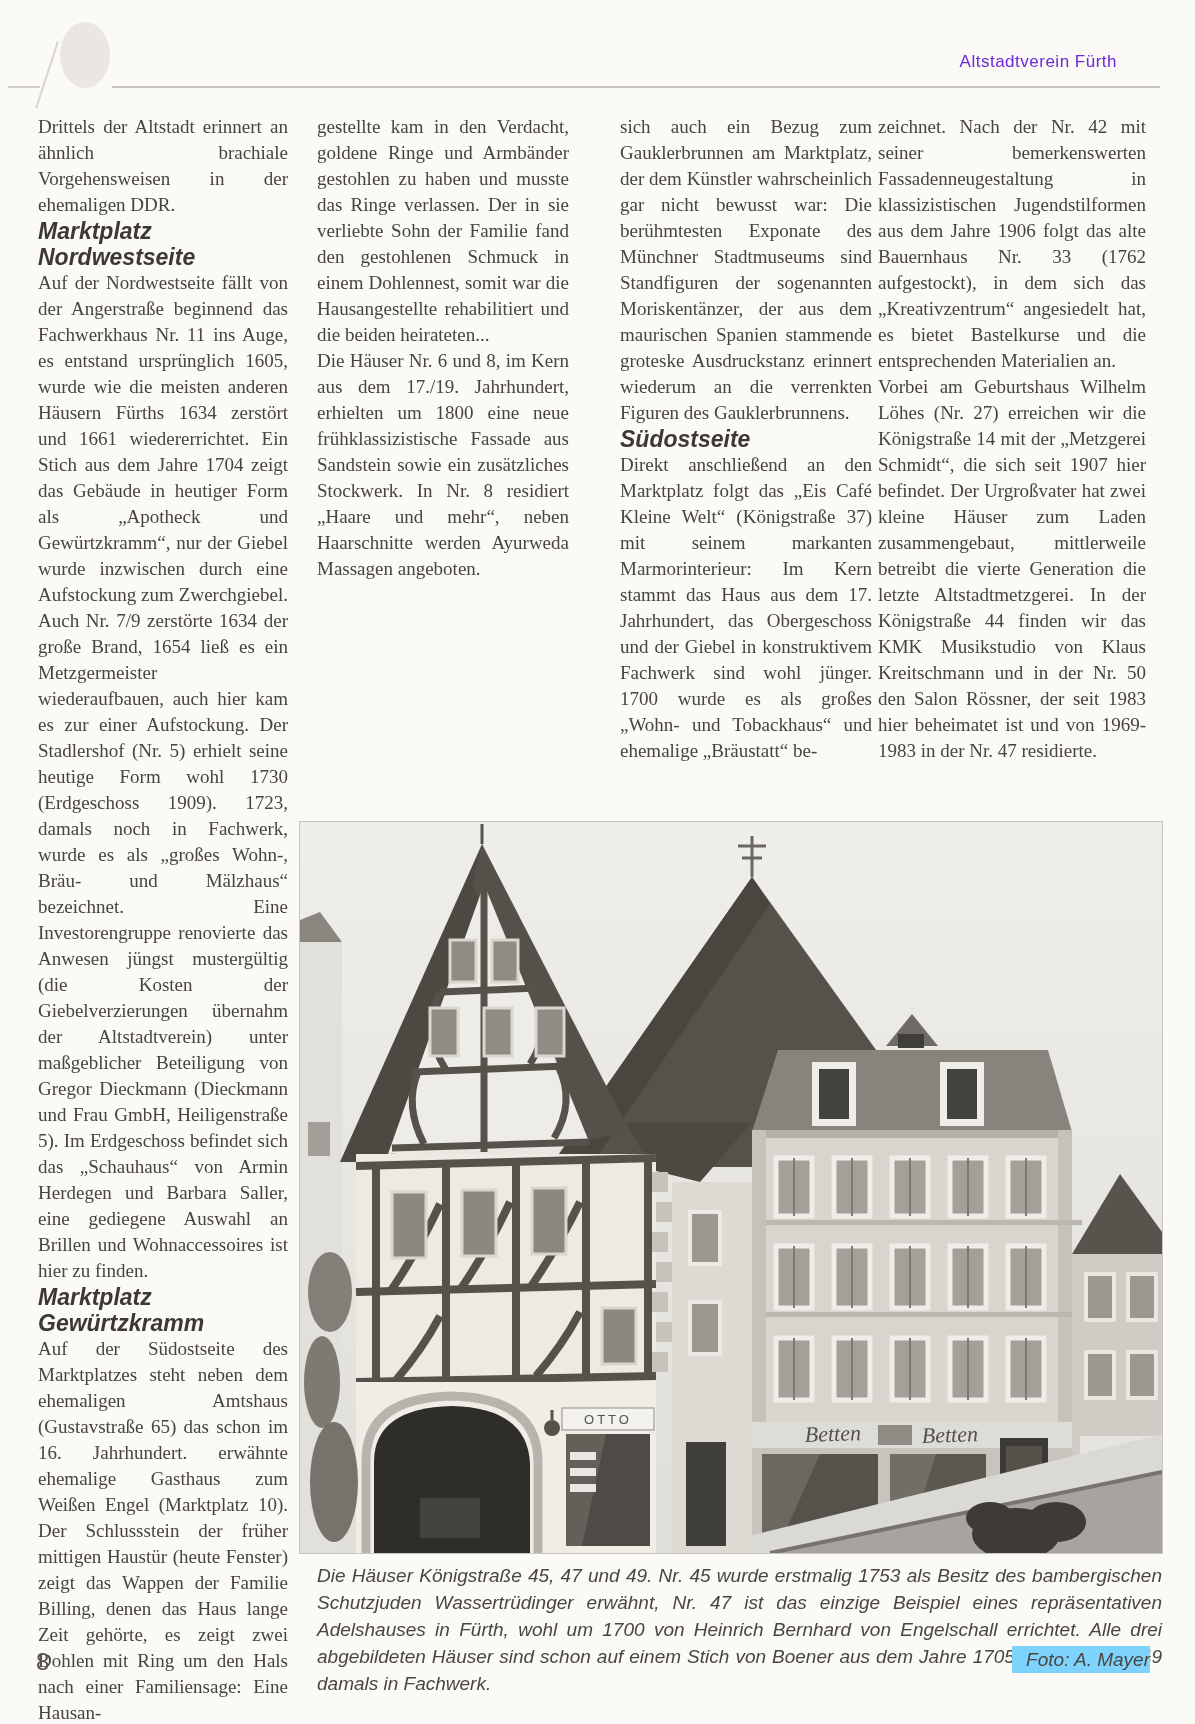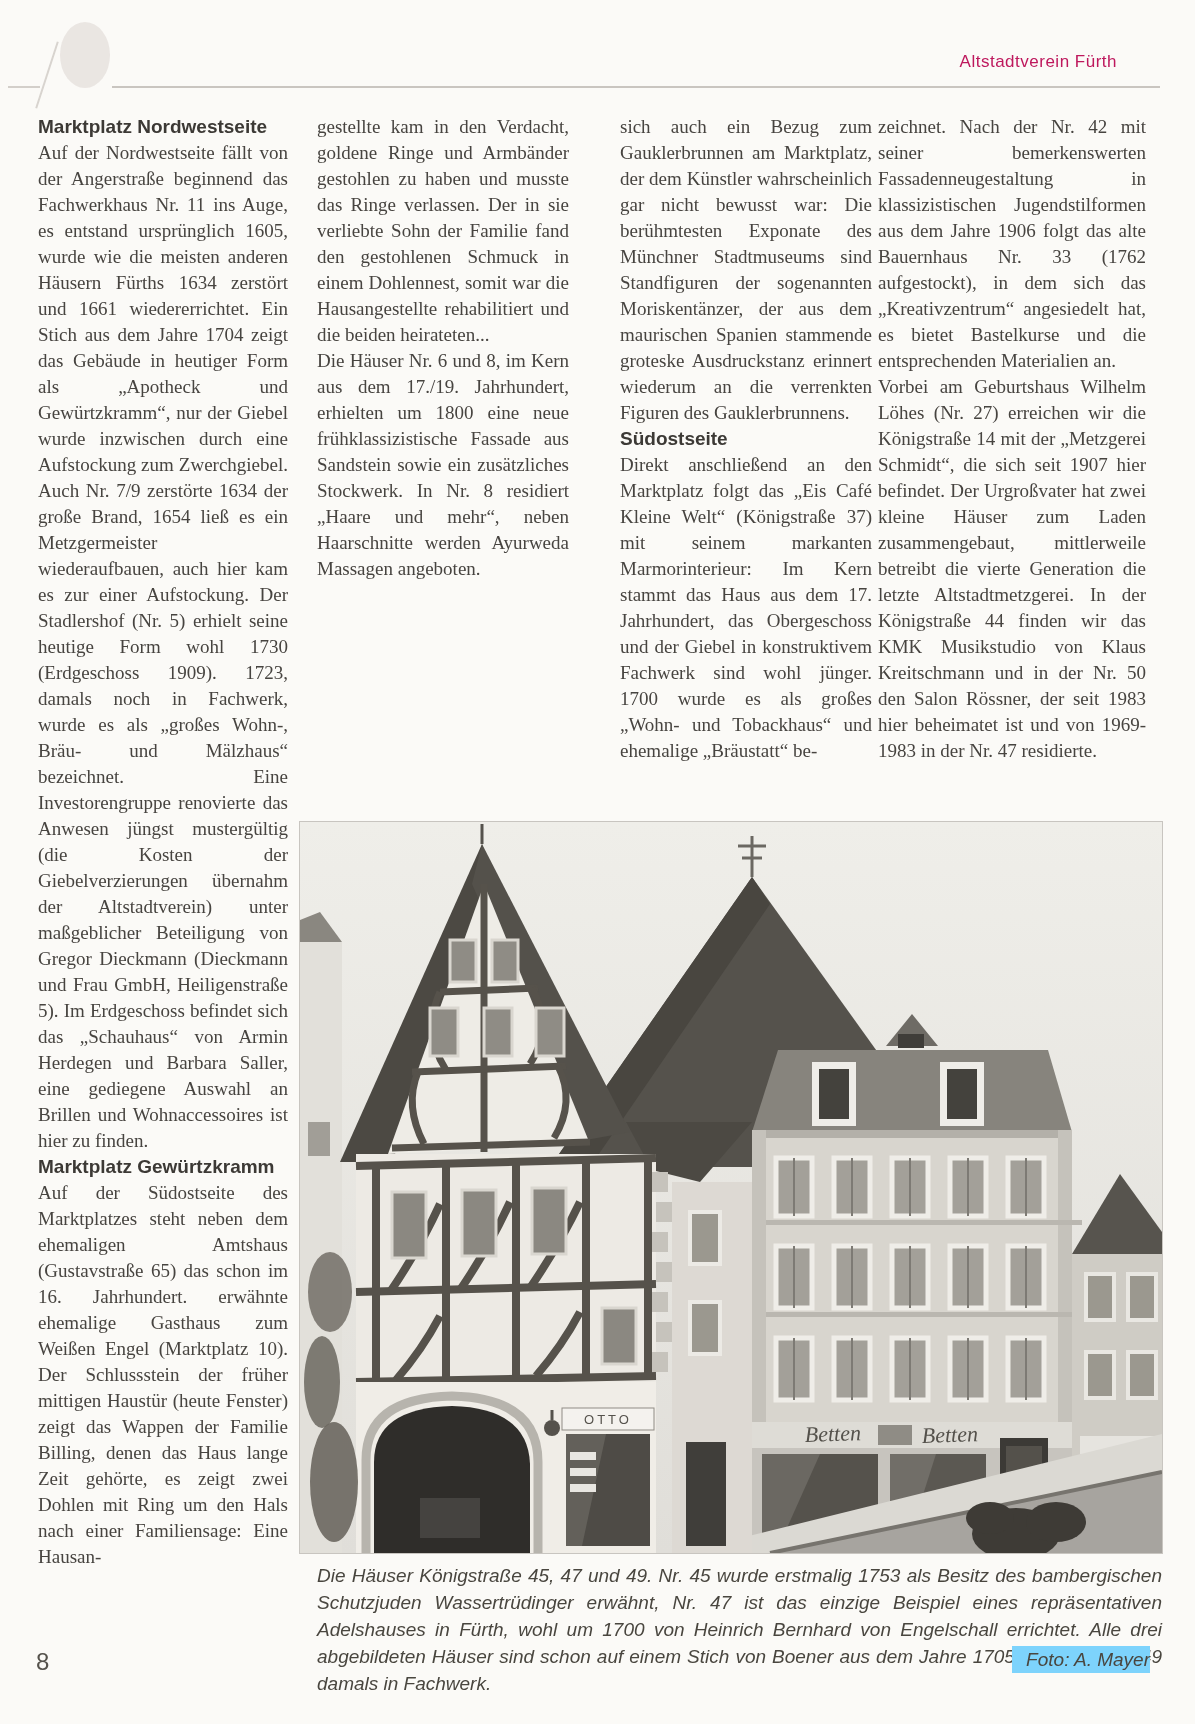--- a/index.html
+++ b/index.html
@@ -10,37 +10,37 @@
     font-family:"Liberation Serif", serif;
     color:#474440;
     overflow:hidden;
   }
   
   .hdr-rule { position:absolute; left:112px; top:86px; width:1048px; height:2px; background:#c9c5c0; }
   .hdr-dash { position:absolute; left:8px; top:86px; width:32px; height:2px; background:#d3cfca; }
   .hdr-brand {
     position:absolute; right:78px; top:52px;
     font-family:"Liberation Sans", sans-serif;
-    font-size:17px; color:#be185d; letter-spacing:.5px;
+    font-size:17px; color:#6d28d9; letter-spacing:.5px;
   }
   .logo-oval { position:absolute; left:60px; top:22px; width:50px; height:66px;
     background:#ddd6d2; border-radius:50%; opacity:.55; }
   .logo-line { position:absolute; left:46px; top:40px; width:2px; height:70px;
     background:#d8d4cf; transform:rotate(18deg); }
   
   .col {
     position:absolute; top:114px;
     font-size:19px; line-height:26px;
     text-align:justify; hyphens:auto; -webkit-hyphens:auto;
   }
   .col p { margin:0; }
   .heading {
     font-family:"Liberation Sans", sans-serif;
-    font-weight:bold; font-size:19px; color:#3c3935;
-    margin-top:24px; margin-bottom:3px; text-align:left;
+    font-weight:bold; font-size:23px; color:#3c3935;
+    margin-top:24px; margin-bottom:3px; text-align:left;font-style:italic;
   }
   #col1 { left:38px;  width:250px; }
   #col2 { left:317px; width:252px; }
   #col3 { left:620px; width:252px; }
   #col4 { left:878px; width:268px; }
   
   .photo {
     position:absolute; left:300px; top:822px; width:862px; height:731px;
     outline:1px solid #c8c5c0; background:#ecebe7;
   }
@@ -68,20 +68,21 @@
 </head>
 <body>
 
 <div class="logo-line"></div>
 <div class="logo-oval"></div>
 <div class="hdr-dash"></div>
 <div class="hdr-rule"></div>
 <div class="hdr-brand">Altstadtverein Fürth</div>
 
 <div class="col" id="col1">
+  <p>Drittels der Altstadt erinnert an ähnlich brachiale Vorgehensweisen in der ehemaligen DDR.</p>
   <p class="heading">Marktplatz Nordwestseite</p>
   <p>Auf der Nordwestseite fällt von der Angerstraße beginnend das Fachwerkhaus Nr. 11 ins Auge, es entstand ursprünglich 1605, wurde wie die meisten anderen Häusern Fürths 1634 zerstört und 1661 wiedererrichtet. Ein Stich aus dem Jahre 1704 zeigt das Gebäude in heutiger Form als „Apotheck und Gewürtzkramm“, nur der Giebel wurde inzwischen durch eine Aufstockung zum Zwerchgiebel. Auch Nr. 7/9 zerstörte 1634 der große Brand, 1654 ließ es ein Metzgermeister wiederaufbauen, auch hier kam es zur einer Aufstockung. Der Stadlershof (Nr. 5) erhielt seine heutige Form wohl 1730 (Erdgeschoss 1909). 1723, damals noch in Fachwerk, wurde es als „großes Wohn-, Bräu- und Mälzhaus“ bezeichnet. Eine Investorengruppe renovierte das Anwesen jüngst mustergültig (die Kosten der Giebelverzierungen übernahm der Altstadtverein) unter maßgeblicher Beteiligung von Gregor Dieckmann (Dieckmann und Frau GmbH, Heiligenstraße 5). Im Erdgeschoss befindet sich das „Schauhaus“ von Armin Herdegen und Barbara Saller, eine gediegene Auswahl an Brillen und Wohnaccessoires ist hier zu finden.</p>
   <p class="heading">Marktplatz Gewürtzkramm</p>
   <p>Auf der Südostseite des Marktplatzes steht neben dem ehemaligen Amtshaus (Gustavstraße 65) das schon im 16. Jahrhundert. erwähnte ehemalige Gasthaus zum Weißen Engel (Marktplatz 10). Der Schlussstein der früher mittigen Haustür (heute Fenster) zeigt das Wappen der Familie Billing, denen das Haus lange Zeit gehörte, es zeigt zwei Dohlen mit Ring um den Hals nach einer Familiensage: Eine Hausan-</p>
 </div>
 
 <div class="col" id="col2">
   <p>gestellte kam in den Verdacht, goldene Ringe und Armbänder gestohlen zu haben und musste das Ringe verlassen. Der in sie verliebte Sohn der Familie fand den gestohlenen Schmuck in einem Dohlennest, somit war die Hausangestellte rehabilitiert und die beiden heirateten...</p>
   <p>Die Häuser Nr. 6 und 8, im Kern aus dem 17./19. Jahrhundert, erhielten um 1800 eine neue frühklassizistische Fassade aus Sandstein sowie ein zusätzliches Stockwerk. In Nr. 8 residiert „Haare und mehr“, neben Haarschnitte werden Ayurweda Massagen angeboten.</p>
 </div>

